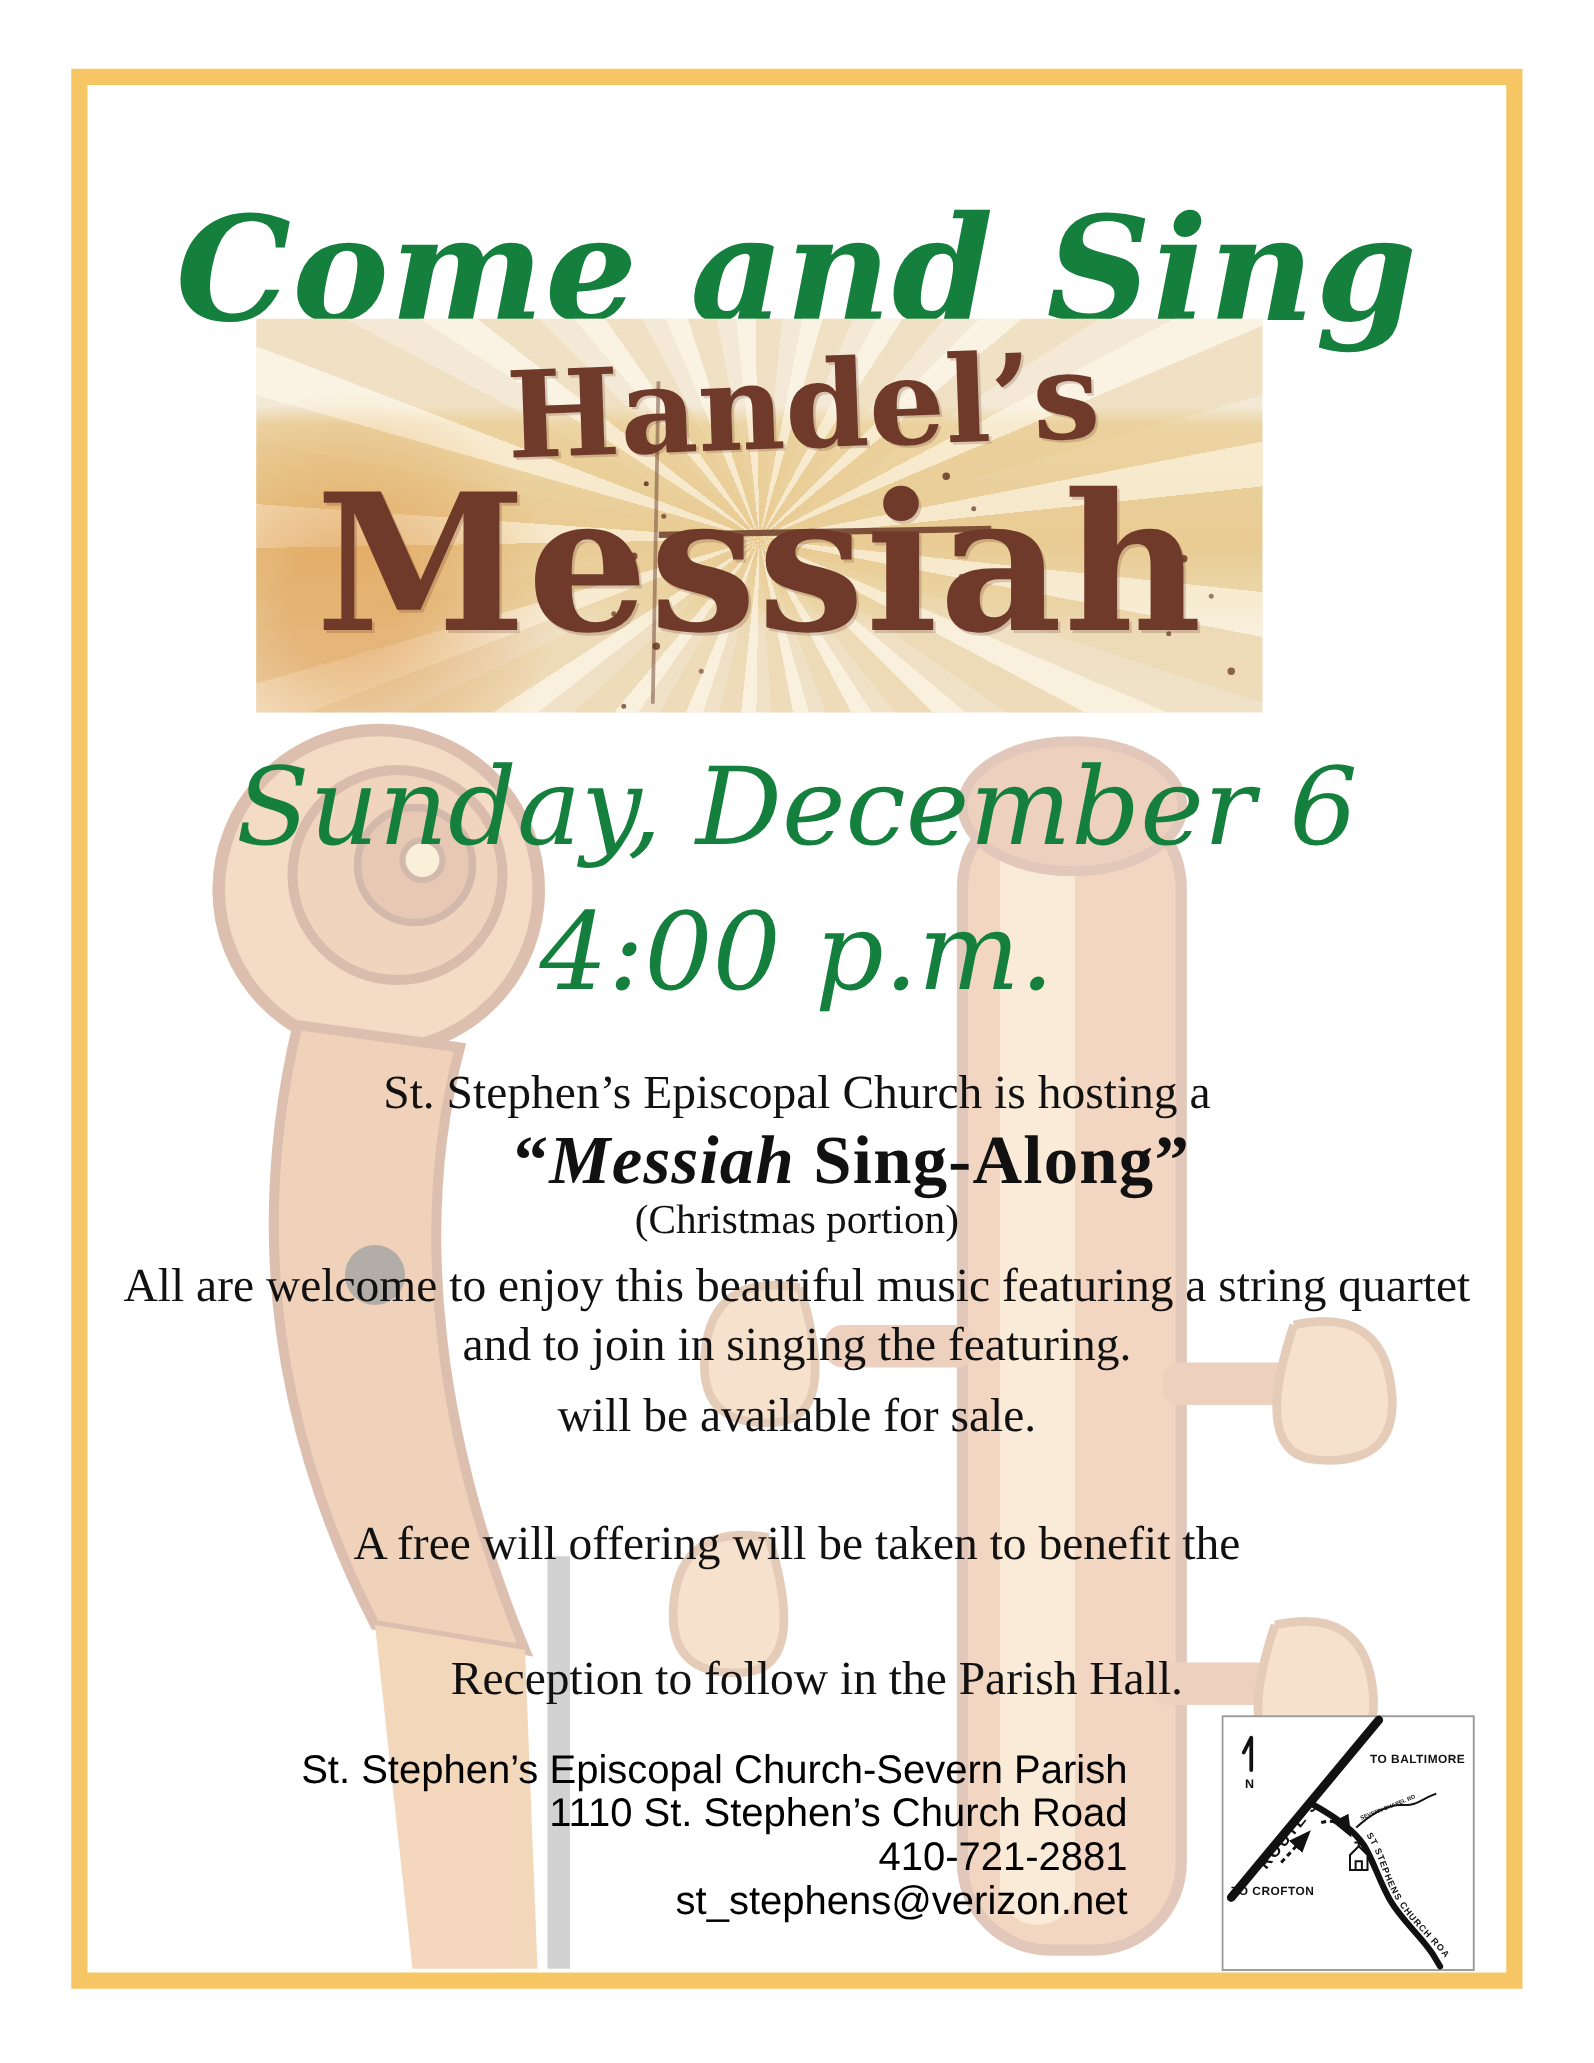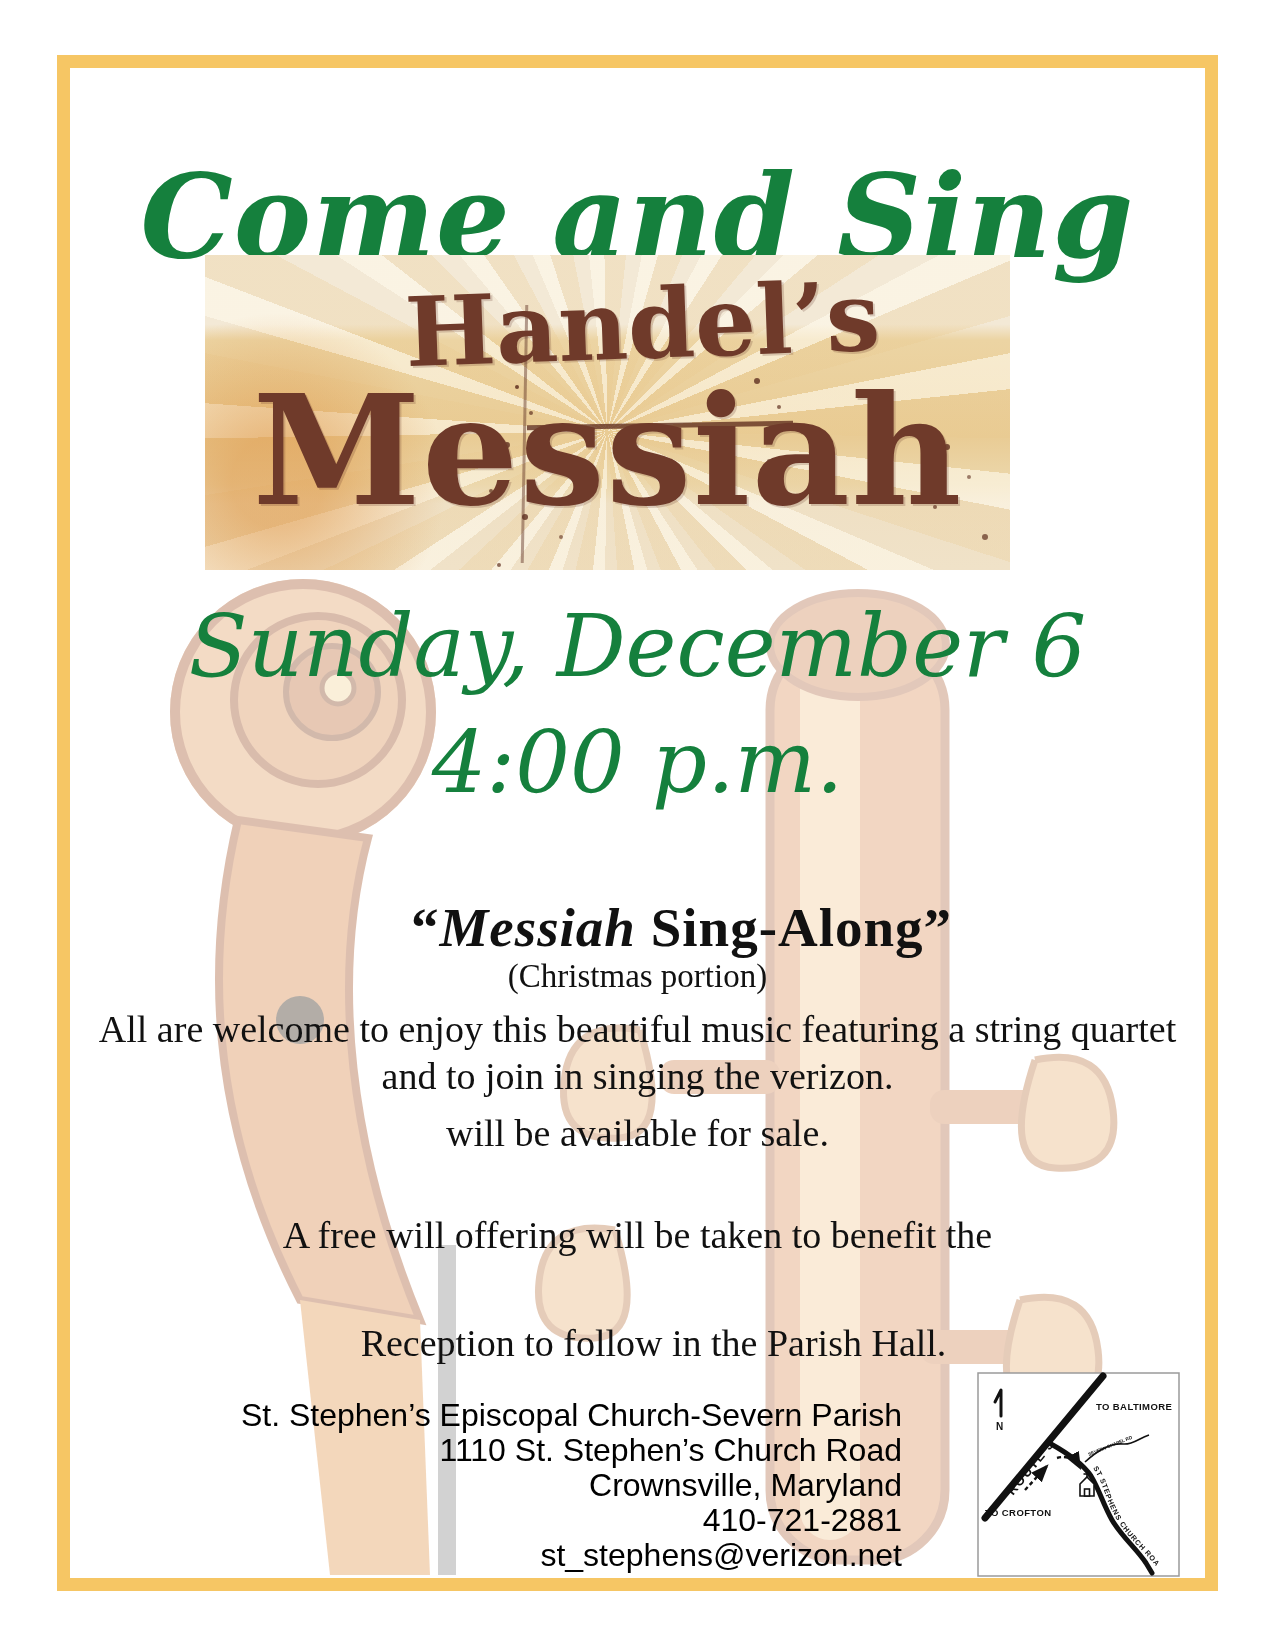--- a/index.html
+++ b/index.html
@@ -120,41 +120,41 @@
     <div class="speck" style="left:310px;top:130px;"></div>
     <div class="banner-scratch"></div>
     <div class="banner-text1">Handel’s</div>
     <div class="banner-rule"></div>
     <div class="banner-text2">Messiah</div>
   </div>
 
   <div class="script date">Sunday, December 6</div>
   <div class="script time">4:00 p.m.</div>
 
+  <div class="serifline hosting">St. Stephen’s Episcopal Church is hosting a</div>
 
   <div class="serifline event-title"><span>“</span><span class="em">Messiah</span><span> Sing-Along”</span></div>
 
   <div class="serifline portion">(Christmas portion)</div>
 
   <div class="para p1">
     <div>All are welcome to enjoy this beautiful music featuring a string quartet</div>
-    <div>and to join in singing the verizon.</div>
+    <div>and to join in singing the featuring.</div>
   </div>
   <div class="para p2">
     <div>will be available for sale.</div>
   </div>
   <div class="para p3">
     <div>A free will offering will be taken to benefit the</div>
   </div>
   <div class="para p4">Reception to follow in the Parish Hall.</div>
 
   <div class="contact">
     <div>St. Stephen’s Episcopal Church-Severn Parish</div>
     <div>1110 St. Stephen’s Church Road</div>
-    <div>Crownsville, Maryland</div>
     <div>410-721-2881</div>
     <div>st_stephens@verizon.net</div>
   </div>
 
   <svg class="map" viewBox="0 0 203 205">
     <defs>
       <marker id="arr" markerWidth="9" markerHeight="9" refX="6.5" refY="3" orient="auto">
         <path d="M0,0 L7.5,3 L0,6 Z" fill="#111"></path>
       </marker>
       <path id="croadlbl" d="M116,96 C126,110 128,127 139,146 C149,164 164,176 178,193" fill="none"></path>

